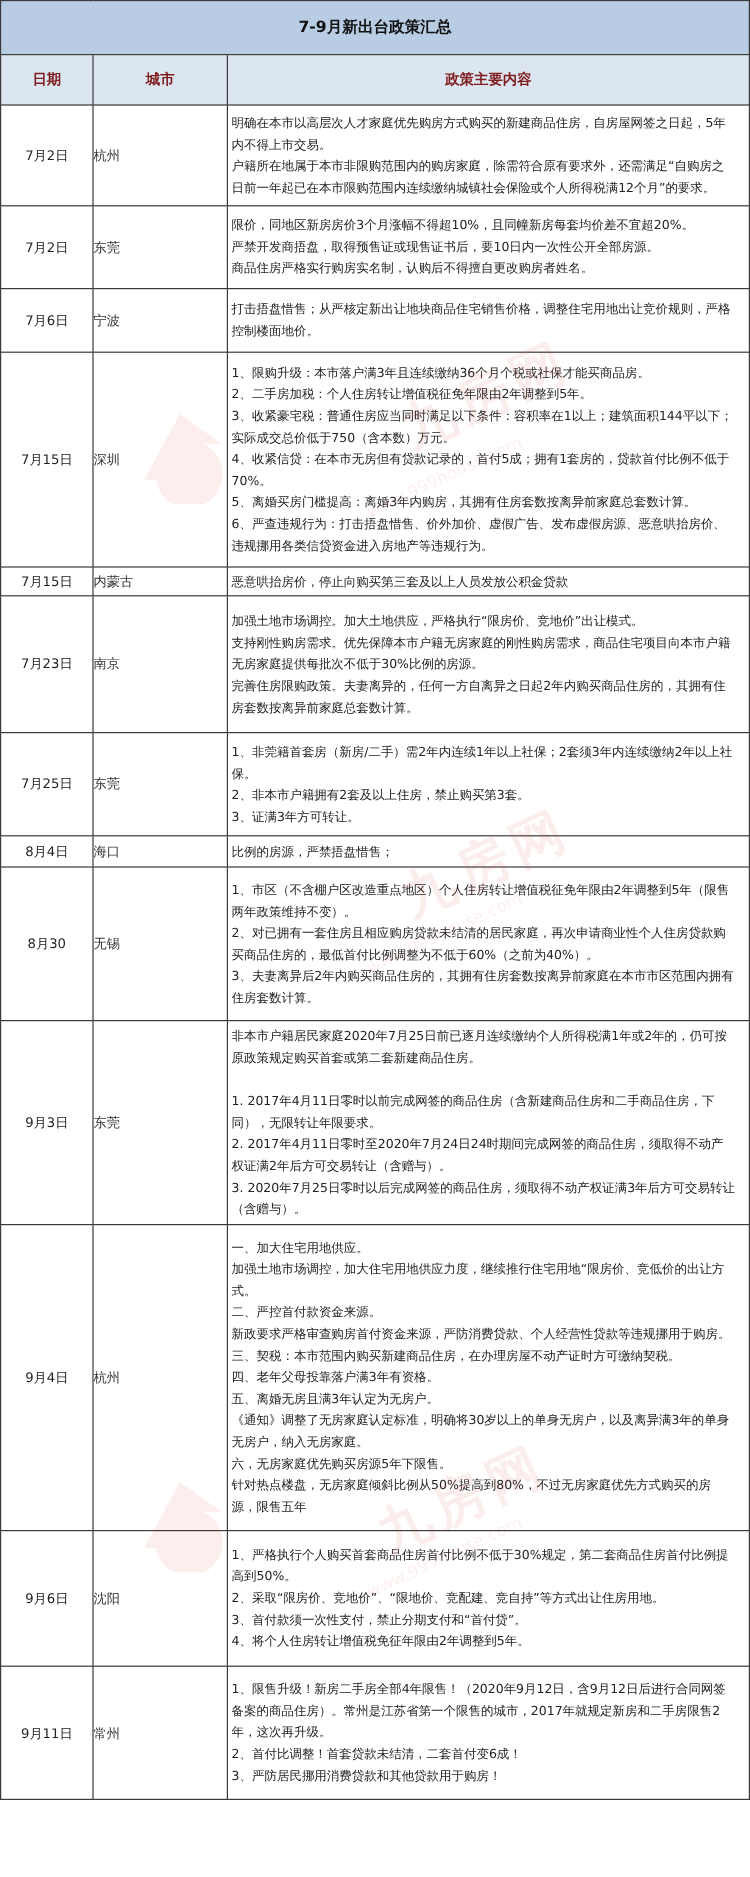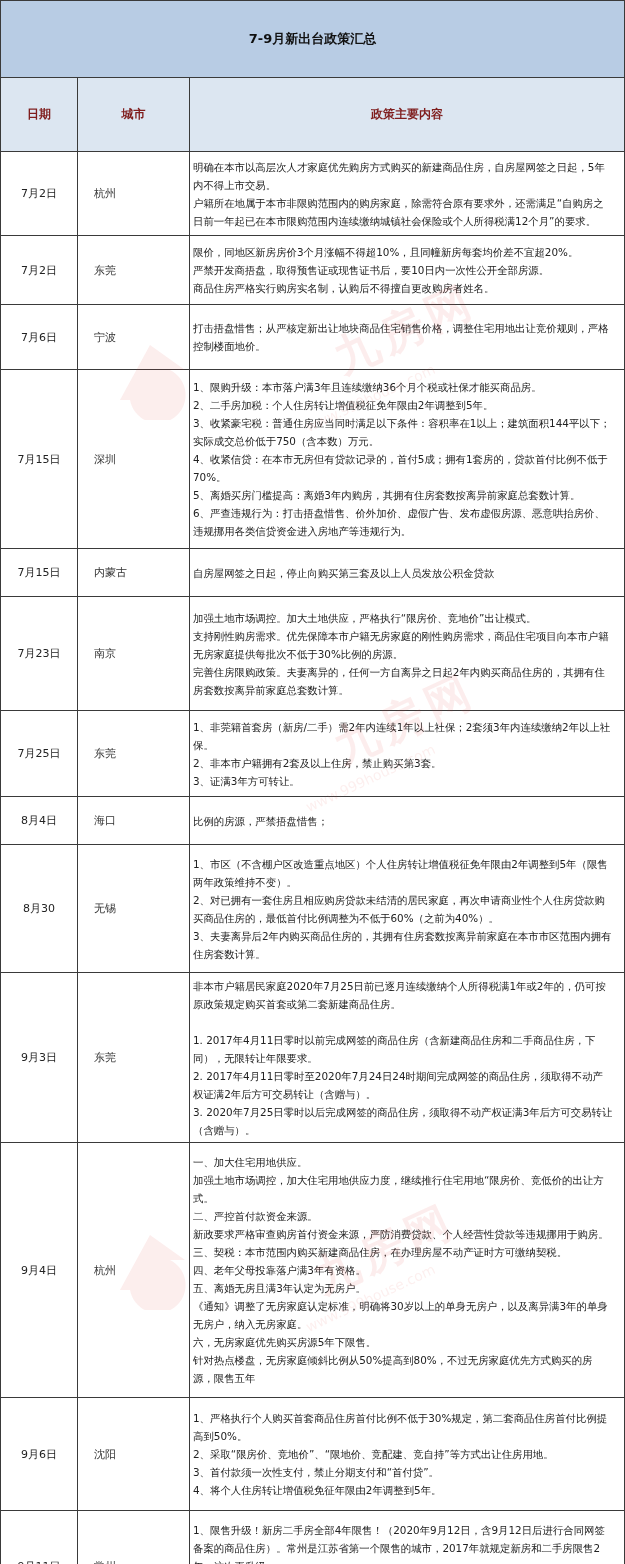--- a/index.html
+++ b/index.html
@@ -1,19 +1,19 @@
 <!DOCTYPE html>
 <html><head>
 <meta charset="utf-8">
 <style>
   html, body { margin: 0; padding: 0; background: #ffffff; }
   body { width: 625px; height: 1564px; overflow: hidden; position: relative;
          font-family: "DejaVu Sans", "Liberation Sans", sans-serif; color: #222; }
   table { border-collapse: collapse; width: 625px; table-layout: fixed; }
-  td, th { border: 1px solid #3a3a3a; padding: 16px; }
+  td, th { border: 1px solid #3a3a3a; padding: 0; }
   .title-cell { height: 44px; background: #b8cce4; text-align: center; font-weight: bold;
                 font-size: 13px; color: #111; }
   .hdr th { height: 41px; background: #dce6f1; font-size: 12px; font-weight: bold; color: #7f1d1d; }
   .c-date { width: 76px; text-align: center; font-size: 11px; color: #222; margin-left: 24px; }
   .c-city { width: 96px; text-align: left; font-size: 11px; color: #333; }
   .c-content { font-size: 10.4px; line-height: 18px; padding: 2px 11px 2px 3px; vertical-align: middle;
                color: #222; white-space: pre-wrap; word-break: break-all; }
   .watermark { position: absolute; pointer-events: none; opacity: 0.18; }
   .wm-text { position: absolute; color: #e0413a; font-size: 44px; font-weight: bold;
              transform: rotate(-25deg); letter-spacing: 6px; opacity: 0.5; }
@@ -45,39 +45,39 @@
         <td class="c-content">明确在本市以高层次人才家庭优先购房方式购买的新建商品住房，自房屋网签之日起，5年内不得上市交易。
 户籍所在地属于本市非限购范围内的购房家庭，除需符合原有要求外，还需满足“自购房之日前一年起已在本市限购范围内连续缴纳城镇社会保险或个人所得税满12个月”的要求。</td>
       </tr>
       <tr style="height: 69px;">
         <td class="c-date">7月2日</td>
         <td class="c-city">东莞</td>
         <td class="c-content">限价，同地区新房房价3个月涨幅不得超10%，且同幢新房每套均价差不宜超20%。
 严禁开发商捂盘，取得预售证或现售证书后，要10日内一次性公开全部房源。
 商品住房严格实行购房实名制，认购后不得擅自更改购房者姓名。</td>
       </tr>
-      <tr style="height: 65px;">
+      <tr style="height: 53px;">
         <td class="c-date">7月6日</td>
         <td class="c-city">宁波</td>
         <td class="c-content">打击捂盘惜售；从严核定新出让地块商品住宅销售价格，调整住宅用地出让竞价规则，严格控制楼面地价。</td>
       </tr>
       <tr style="height: 179px;">
         <td class="c-date">7月15日</td>
         <td class="c-city">深圳</td>
         <td class="c-content">1、限购升级：本市落户满3年且连续缴纳36个月个税或社保才能买商品房。
 2、二手房加税：个人住房转让增值税征免年限由2年调整到5年。
 3、收紧豪宅税：普通住房应当同时满足以下条件：容积率在1以上；建筑面积144平以下；实际成交总价低于750（含本数）万元。
 4、收紧信贷：在本市无房但有贷款记录的，首付5成；拥有1套房的，贷款首付比例不低于70%。
 5、离婚买房门槛提高：离婚3年内购房，其拥有住房套数按离异前家庭总套数计算。
 6、严查违规行为：打击捂盘惜售、价外加价、虚假广告、发布虚假房源、恶意哄抬房价、违规挪用各类信贷资金进入房地产等违规行为。</td>
       </tr>
       <tr style="height: 24px;">
         <td class="c-date">7月15日</td>
         <td class="c-city">内蒙古</td>
-        <td class="c-content">自房屋网签之日起，停止向购买第三套及以上人员发放公积金贷款</td>
+        <td class="c-content">恶意哄抬房价，停止向购买第三套及以上人员发放公积金贷款</td>
       </tr>
       <tr style="height: 114px;">
         <td class="c-date">7月23日</td>
         <td class="c-city">南京</td>
         <td class="c-content">加强土地市场调控。加大土地供应，严格执行“限房价、竞地价”出让模式。
 支持刚性购房需求。优先保障本市户籍无房家庭的刚性购房需求，商品住宅项目向本市户籍无房家庭提供每批次不低于30%比例的房源。
 完善住房限购政策。夫妻离异的，任何一方自离异之日起2年内购买商品住房的，其拥有住房套数按离异前家庭总套数计算。</td>
       </tr>
       <tr style="height: 86px;">
         <td class="c-date">7月25日</td>

